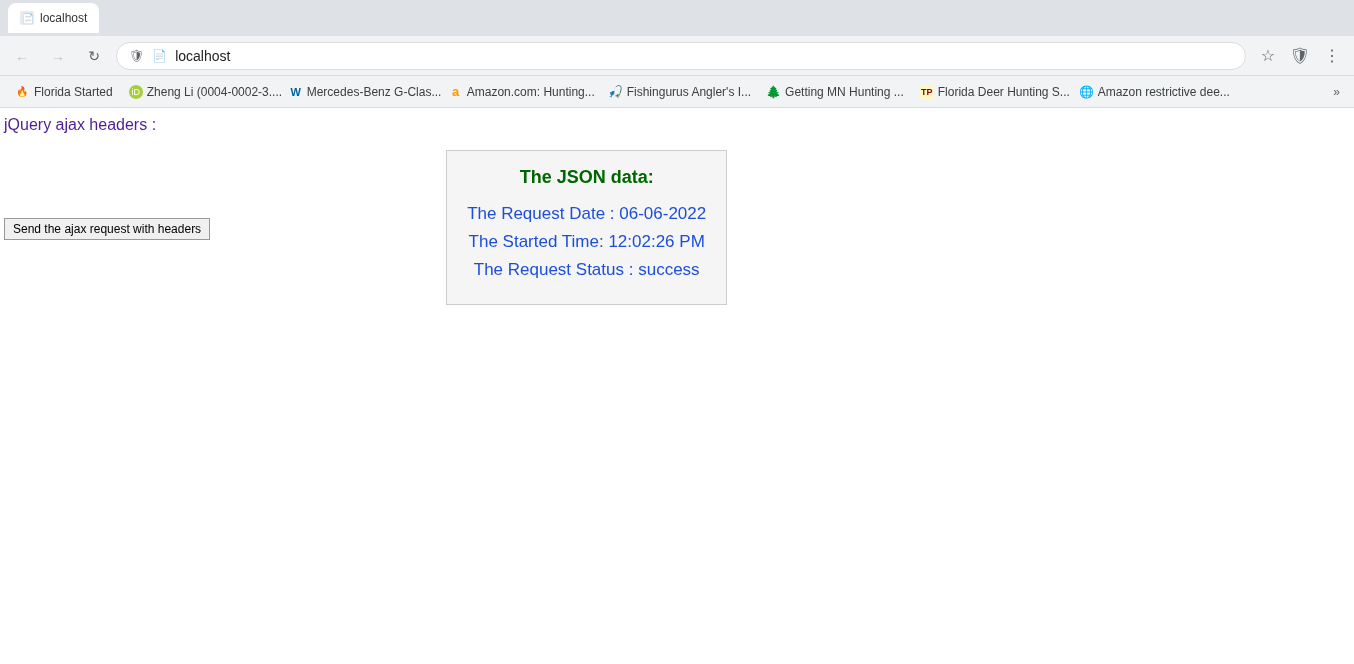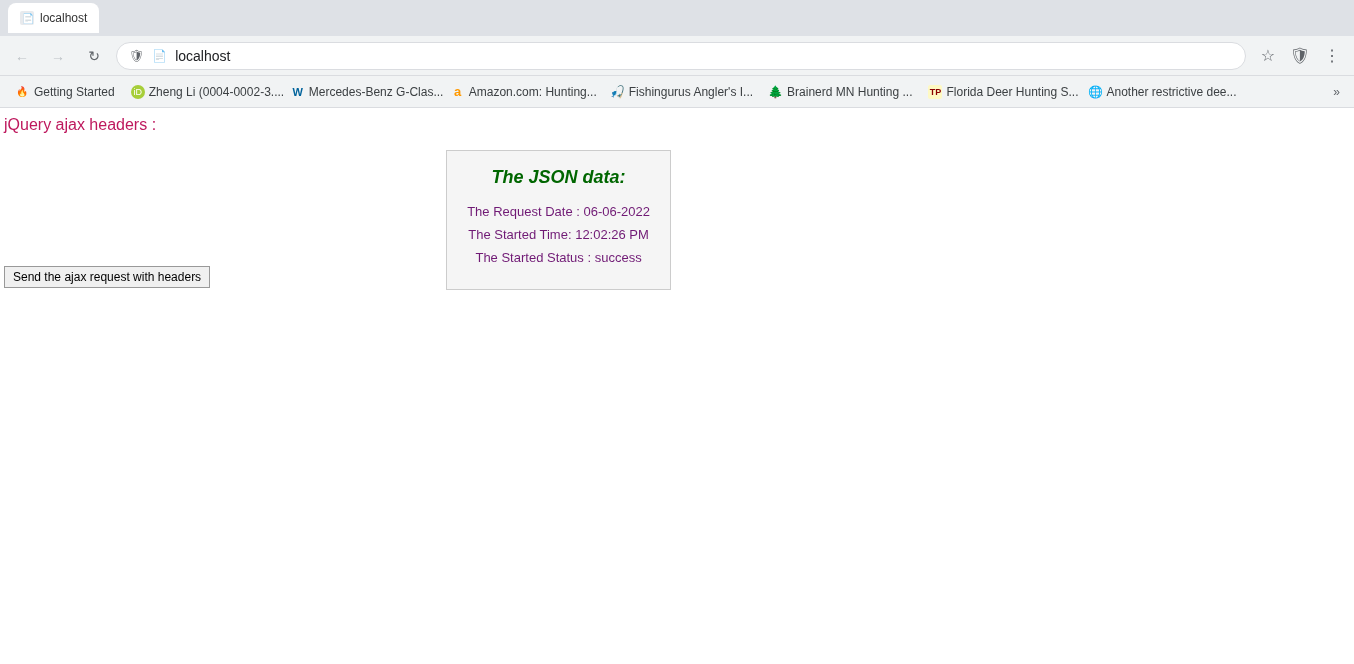--- a/index.html
+++ b/index.html
@@ -176,21 +176,21 @@
     .page-content {
       background: #fff;
       flex: 1;
       padding: 8px 4px;
       overflow: auto;
     }
 
     .page-heading {
       font-size: 16px;
       font-weight: normal;
-      color: #be185d;
+      color: #4c1d95;
       margin-bottom: 16px;
     }
 
     .page-body {
       display: flex;
       align-items: flex-start;
       gap: 16px;
     }
 
     .json-box {
@@ -200,37 +200,36 @@
       min-width: 220px;
       text-align: center;
       margin-left: 220px;
     }
 
     .json-title {
       font-size: 18px;
       font-weight: bold;
       color: #006600;
       margin-bottom: 16px;
-      font-style: italic;
     }
 
     .json-field {
-      font-size: 13px;
-      color: #701a75;
+      font-size: 17px;
+      color: #1d4ed8;
       margin-bottom: 8px;
     }
 
     .send-btn {
       border: 1px solid #999;
       background: #f0f0f0;
       padding: 3px 8px;
       font-size: 12px;
       cursor: pointer;
       color: #000;
-      margin-top: 116px;
+      margin-top: 68px;
     }
 
     
     .fav-fire { color: #e25822; }
     .fav-w { color: #00639c; font-weight: bold; font-size: 11px; }
     .fav-tree { color: #2d6a2d; font-size: 12px; }
     .fav-globe { color: #5f6368; font-size: 12px; }
   </style>
 </head>
 <body>
@@ -275,61 +274,61 @@
       </button>
       <button class="toolbar-icon-btn">
         <span>⋮</span>
       </button>
     </div>
   </div>
 
   <div class="bookmarks-bar">
     <div class="bookmark-item">
       <span class="bookmark-favicon fav-fire">🔥</span>
-      <span>Getting Started</span>
+      <span>Florida Started</span>
     </div>
     <div class="bookmark-item">
       <span class="bookmark-favicon" style="background:#a6ce39;border-radius:50%;color:white;font-size:9px;width:14px;height:14px;display:flex;align-items:center;justify-content:center;">iD</span>
       <span>Zheng Li (0004-0002-3....</span>
     </div>
     <div class="bookmark-item">
       <span class="bookmark-favicon fav-w">W</span>
       <span>Mercedes-Benz G-Clas...</span>
     </div>
     <div class="bookmark-item">
       <span class="bookmark-favicon" style="color:#ff9900;font-weight:bold;font-size:13px;">a</span>
       <span>Amazon.com: Hunting...</span>
     </div>
     <div class="bookmark-item">
       <span class="bookmark-favicon" style="font-size:12px;">🎣</span>
       <span>Fishingurus Angler's I...</span>
     </div>
     <div class="bookmark-item">
       <span class="bookmark-favicon fav-tree">🌲</span>
-      <span>Brainerd MN Hunting ...</span>
+      <span>Getting MN Hunting ...</span>
     </div>
     <div class="bookmark-item">
       <span class="bookmark-favicon" style="color:#8b0000;font-weight:bold;font-size:9px;background:#fef9c3;border-radius:2px;padding:1px 2px;">TP</span>
       <span>Florida Deer Hunting S...</span>
     </div>
     <div class="bookmark-item">
       <span class="bookmark-favicon fav-globe">🌐</span>
-      <span>Another restrictive dee...</span>
+      <span>Amazon restrictive dee...</span>
     </div>
     <span class="chevron-more">»</span>
   </div>
 
   <div class="page-content">
     <div class="page-heading">jQuery ajax headers :</div>
 
     <div class="page-body">
       <button class="send-btn">Send the ajax request with headers</button>
 
       <div class="json-box">
         <div class="json-title">The JSON data:</div>
         <div class="json-field">The Request Date : 06-06-2022</div>
         <div class="json-field">The Started Time: 12:02:26 PM</div>
-        <div class="json-field">The Started Status : success</div>
+        <div class="json-field">The Request Status : success</div>
       </div>
     </div>
   </div>
 
 </div>
 
 </body></html>

